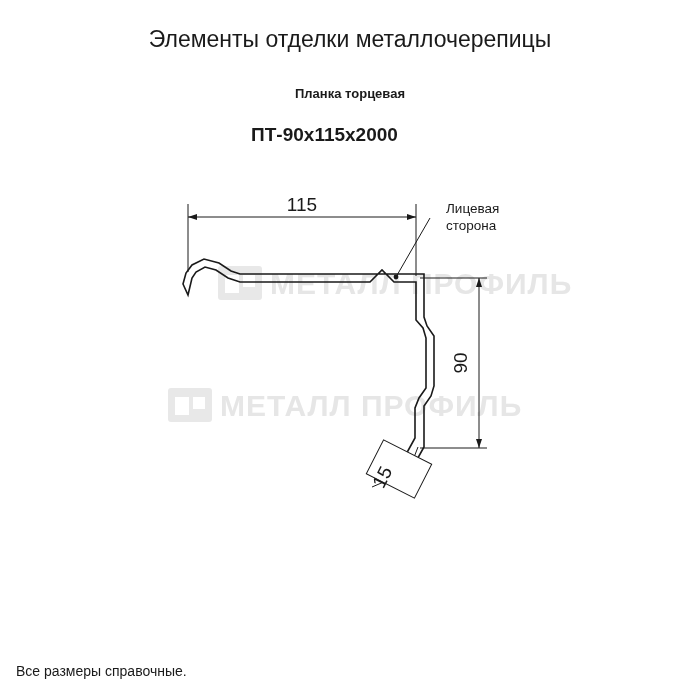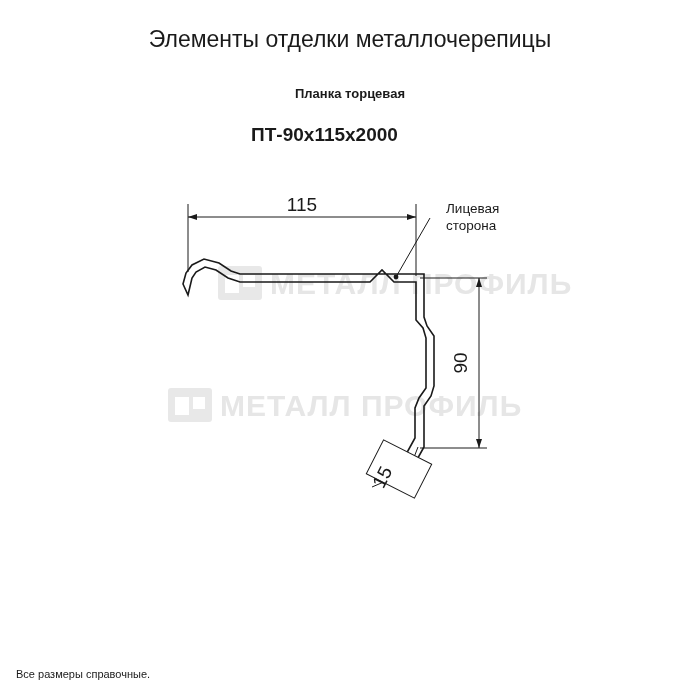--- a/index.html
+++ b/index.html
@@ -53,21 +53,21 @@
     position: absolute;
     top: 160px;
     left: 0;
     width: 700px;
     height: 400px;
   }
   .footer {
     position: absolute;
     left: 16px;
     bottom: 16px;
-    font-size: 11px;
+    font-size: 14px;
     line-height: 1.7;
     color: #1a1a1a;
   }
   .footer div { white-space: nowrap; }
   svg { display: block; }
   .wm {
     fill: #e8e8e8;
   }
   .wm-text {
     font-family: "Liberation Sans", sans-serif;

